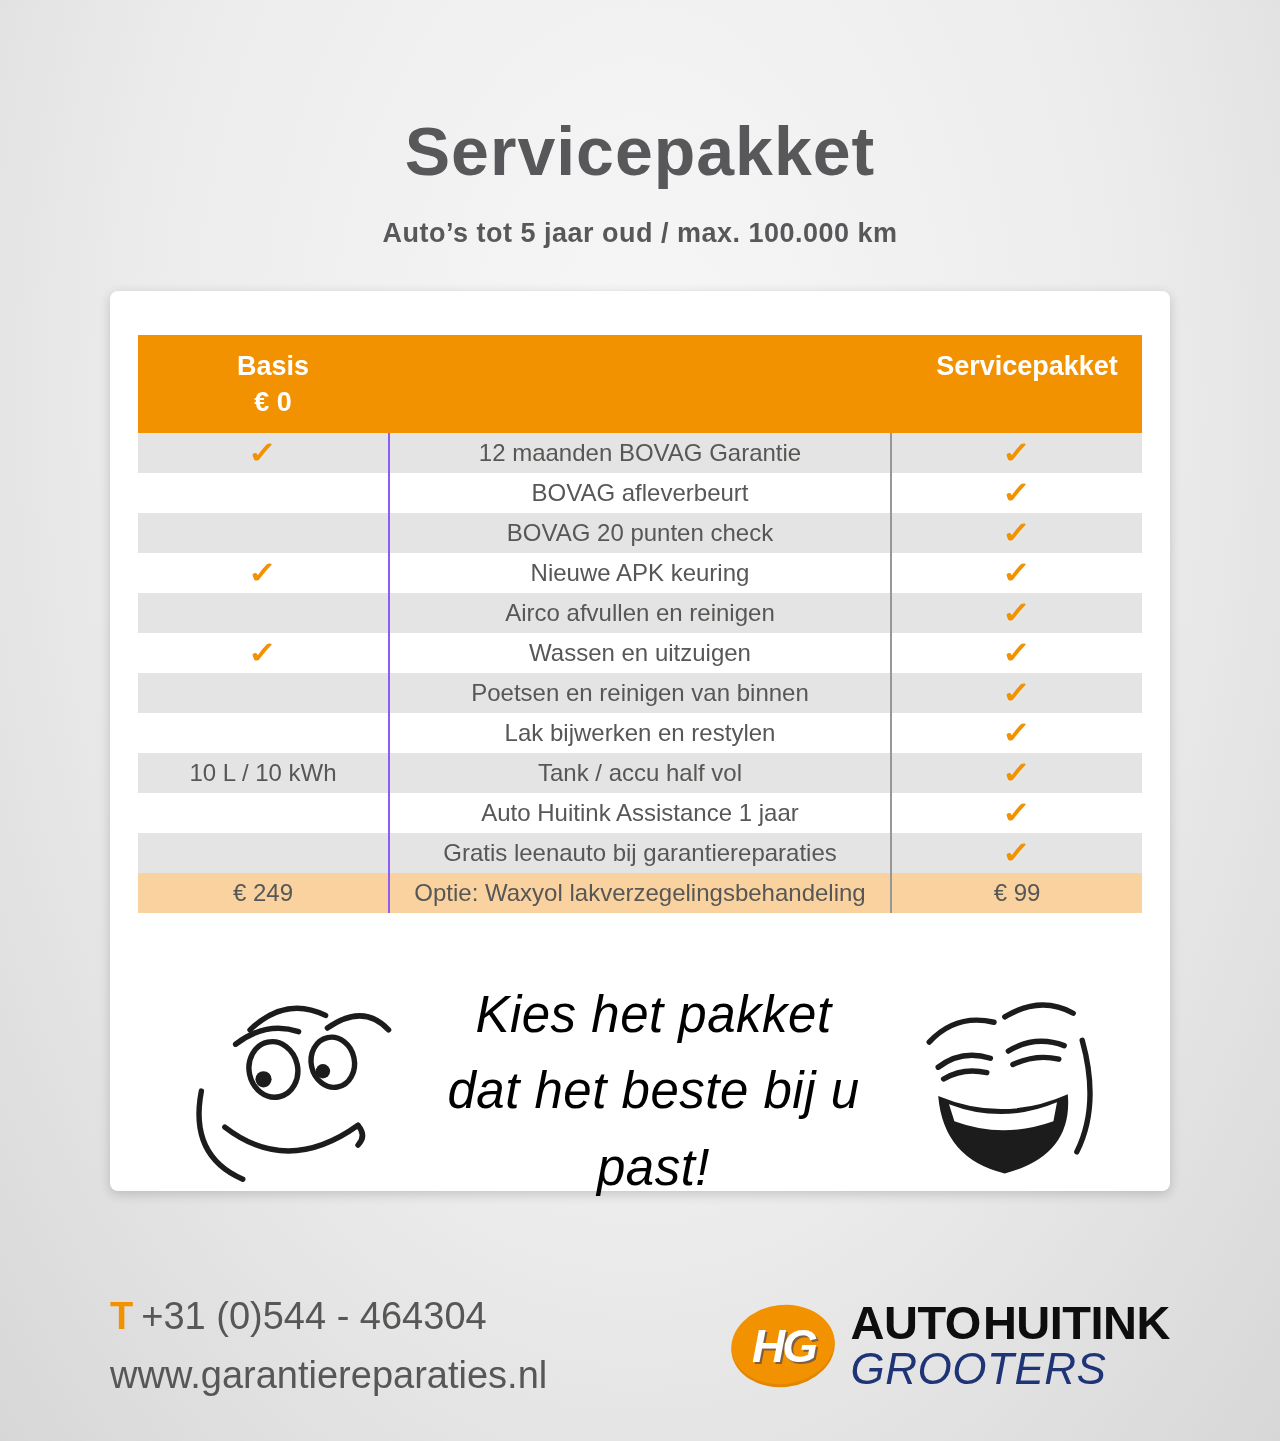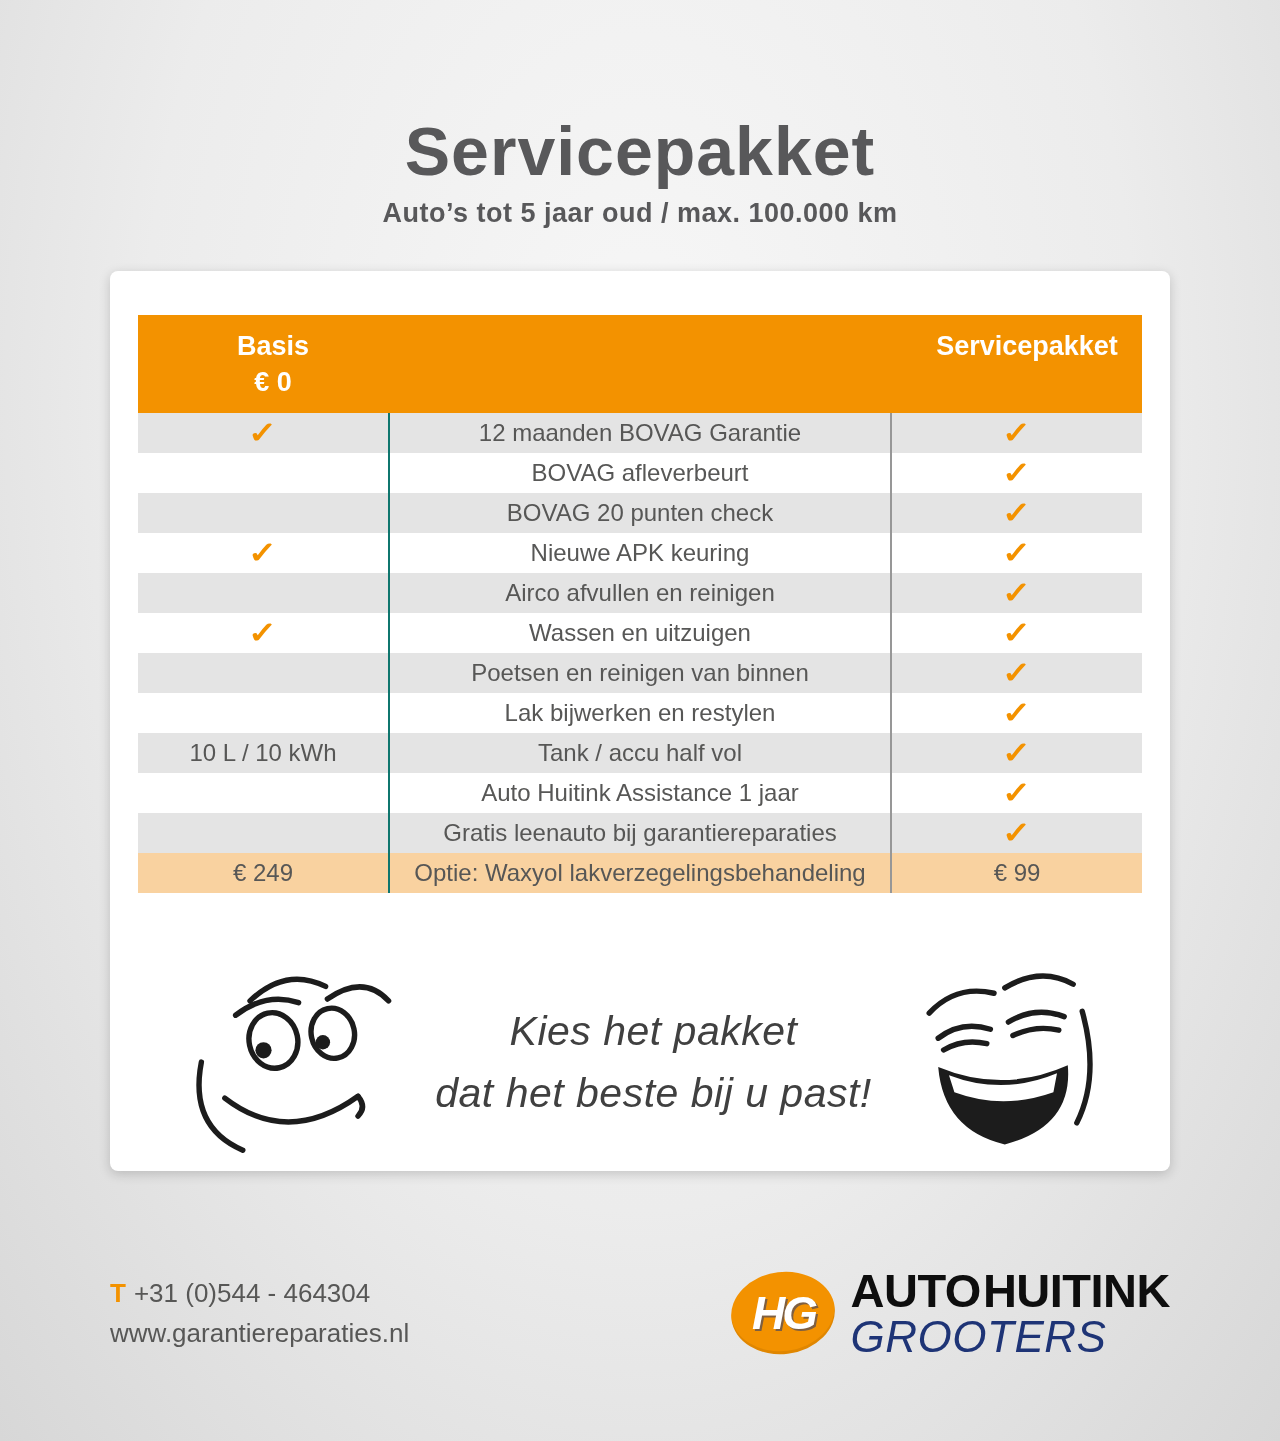--- a/index.html
+++ b/index.html
@@ -19,21 +19,21 @@
     background:radial-gradient(ellipse at 50% 28%, #f7f7f7 0%, #ececec 55%, #d7d7d7 100%);
     overflow:hidden;
   }
   .header-block{text-align:center;padding-top:112px;}
   .page-title{
     font-size:68px;font-weight:bold;color:var(--title-gray);
     margin:0;letter-spacing:1px;
   }
   .page-subtitle{
     font-size:27px;font-weight:bold;color:var(--title-gray);
-    margin-top:8px;letter-spacing:.5px;
+    margin-top:28px;letter-spacing:.5px;
   }
   .card{
     width:1060px;height:900px;margin:42px auto 0;
     background:#ffffff;border-radius:8px;
     box-shadow:0 3px 12px rgba(0,0,0,.18);
     padding:44px 28px 0;
   }
   
   .thead{
     display:grid;grid-template-columns:250px 1fr 250px;
@@ -43,41 +43,41 @@
   .th div{font-size:27px;font-weight:bold;line-height:1.35;padding-left:20px;}
   .tbody .row{
     display:grid;grid-template-columns:250px 1fr 250px;
     height:40px;align-items:stretch;text-align:center;
     font-size:24px;color:var(--text-gray);
   }
   .row.odd{background:var(--row-gray);}
   .row.even{background:#ffffff;}
   .row.highlight{background:var(--accent-light);}
   .cell{display:flex;align-items:center;justify-content:center;padding:0 6px;}
-  .cell.feature{border-left:2px solid #0f766e;border-right:2px solid #979797;}
+  .cell.feature{border-left:2px solid #8b5cf6;border-right:2px solid #979797;}
   .check{
     color:var(--accent);font-size:30px;font-weight:bold;line-height:1;
     transform:scaleX(1.15);
   }
   
   .fun-area{
     display:flex;align-items:center;justify-content:space-between;
     padding:64px 40px 0;
   }
   .slogan{
-    font-size:41px;font-style:italic;color:#404040;
+    font-size:51px;font-style:italic;color:#000000;
     text-align:center;line-height:1.5;letter-spacing:.5px;
   }
   .face{flex:0 0 auto;}
   
   .footer{
     width:1060px;margin:96px auto 0;
     display:flex;justify-content:space-between;align-items:center;
   }
-  .contact{font-size:26px;color:var(--text-gray);line-height:1.55;}
+  .contact{font-size:38px;color:var(--text-gray);line-height:1.55;}
   .contact .t-label{color:var(--accent);font-weight:bold;margin-right:8px;}
   .logo{display:flex;align-items:center;gap:16px;}
   .logo-ellipse{
     width:104px;height:82px;background:var(--accent);
     border-radius:50%;display:flex;align-items:center;justify-content:center;
     transform:rotate(-7deg);box-shadow:inset 0 -3px 0 rgba(0,0,0,.08);
   }
   .logo-ellipse span{
     color:#fff;font-style:italic;font-weight:bold;font-size:46px;
     letter-spacing:-3px;text-shadow:2px 2px 0 rgba(30,52,118,.55);

